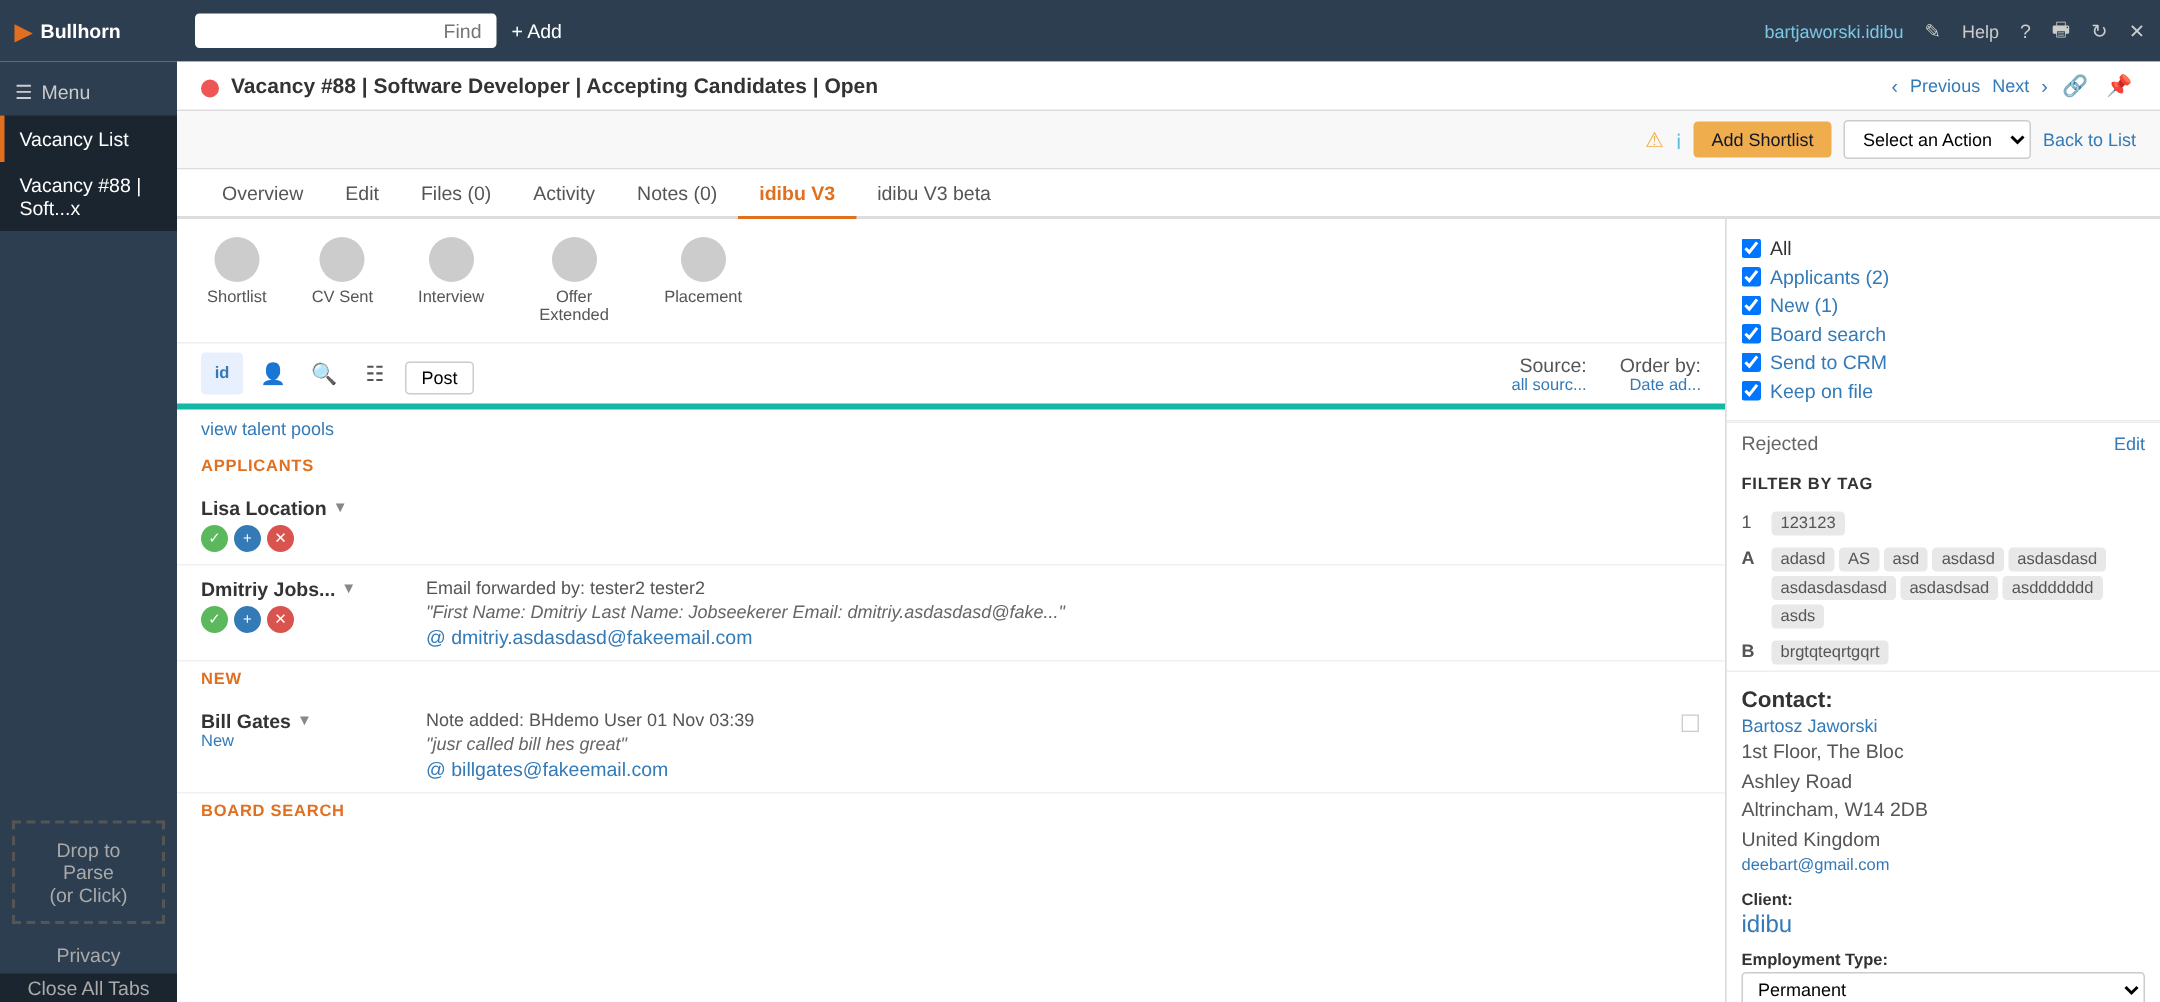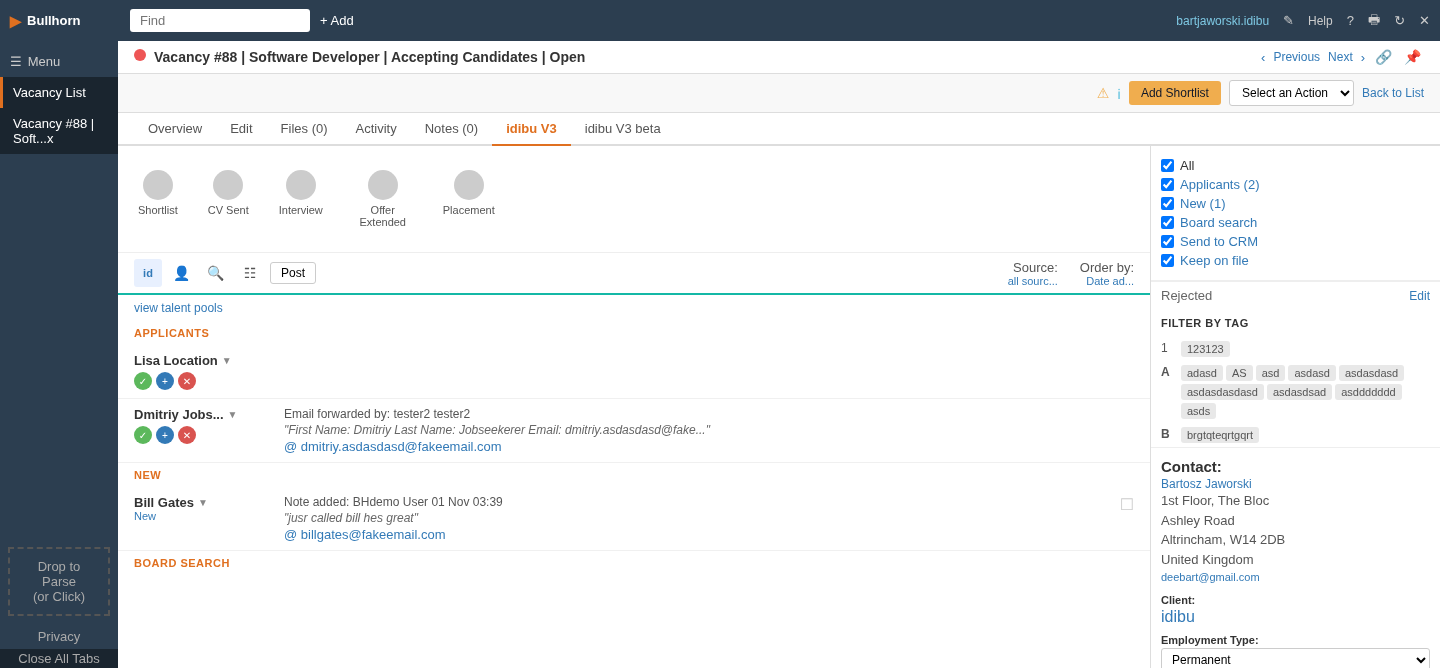--- a/index.html
+++ b/index.html
@@ -17,22 +17,23 @@
     .top-nav-brand {
       display: flex; align-items: center; gap: 6px;
       color: white; font-size: 18px; font-weight: bold; min-width: 110px;
     }
     .bullhorn-icon { color: #e07020; font-size: 22px; }
     .top-nav-search {
       background: white;
       border: none;
       border-radius: 3px;
       padding: 4px 10px;
-      width: 180px;
+      width: 201px;
       font-size: 13px;
+      text-align: right;
     }
     .top-nav-add {
       color: white; font-size: 13px; cursor: pointer; white-space: nowrap;
     }
     .top-nav-right {
       margin-left: auto; display: flex; align-items: center; gap: 14px; color: #ccc; font-size: 12px;
     }
     .top-nav-user { color: #7ec8e3; font-size: 12px; }
 
     
@@ -57,21 +58,21 @@
     }
     .sidebar-privacy { text-align: center; padding: 5px; color: #aaa; font-size: 11px; }
     .sidebar-close { text-align: center; padding: 2px; color: #aaa; font-size: 11px; cursor: pointer; background: #1a252f; }
 
     
     .main { flex: 1; display: flex; flex-direction: column; overflow: hidden; }
 
     
     .vacancy-header {
       background: white; border-bottom: 1px solid #ddd;
-      padding: 8px 16px; display: flex; align-items: flex-start;
+      padding: 8px 16px; display: flex; align-items: flex-end;
     }
     .vacancy-dot { width: 12px; height: 12px; border-radius: 50%; background: #e55; margin-right: 8px; }
     .vacancy-title { font-size: 14px; font-weight: bold; }
     .vacancy-header-right { margin-left: auto; display: flex; align-items: center; gap: 8px; }
     .btn-prev, .btn-next {
       font-size: 12px; color: #337ab7; cursor: pointer; text-decoration: none;
     }
     .btn-link { font-size: 14px; color: #888; cursor: pointer; margin: 0 2px; }
 
     
@@ -108,33 +109,33 @@
     .content-area {
       flex: 1; display: flex; overflow: hidden;
     }
 
     .main-panel {
       flex: 1; background: white; overflow-y: auto; padding: 0;
     }
 
     
     .pipeline {
-      display: flex; gap: 30px; padding: 24px 20px; border-bottom: 1px solid #eee;
+      display: flex; gap: 30px; padding: 12px 20px; border-bottom: 1px solid #eee;
       align-items: flex-start;
     }
     .pipeline-step { display: flex; flex-direction: column; align-items: center; gap: 4px; }
     .pipeline-circle {
       width: 30px; height: 30px; border-radius: 50%;
       background: #ccc; display: flex; align-items: center; justify-content: center;
     }
     .pipeline-label { font-size: 11px; color: #555; text-align: center; max-width: 60px; }
 
     
     .toolbar-row {
-      display: flex; align-items: center; padding: 6px 16px; border-bottom: 2px solid #14b8a6;
+      display: flex; align-items: flex-end; padding: 6px 16px; border-bottom: 4px solid #14b8a6;
       gap: 6px;
     }
     .toolbar-icon {
       width: 28px; height: 28px; border-radius: 3px; display: flex;
       align-items: center; justify-content: center; cursor: pointer;
       font-size: 14px; color: #555;
     }
     .toolbar-icon.active { background: #e8f0fe; color: #337ab7; }
     .toolbar-post-btn {
       border: 1px solid #ccc; padding: 3px 10px; border-radius: 3px;

